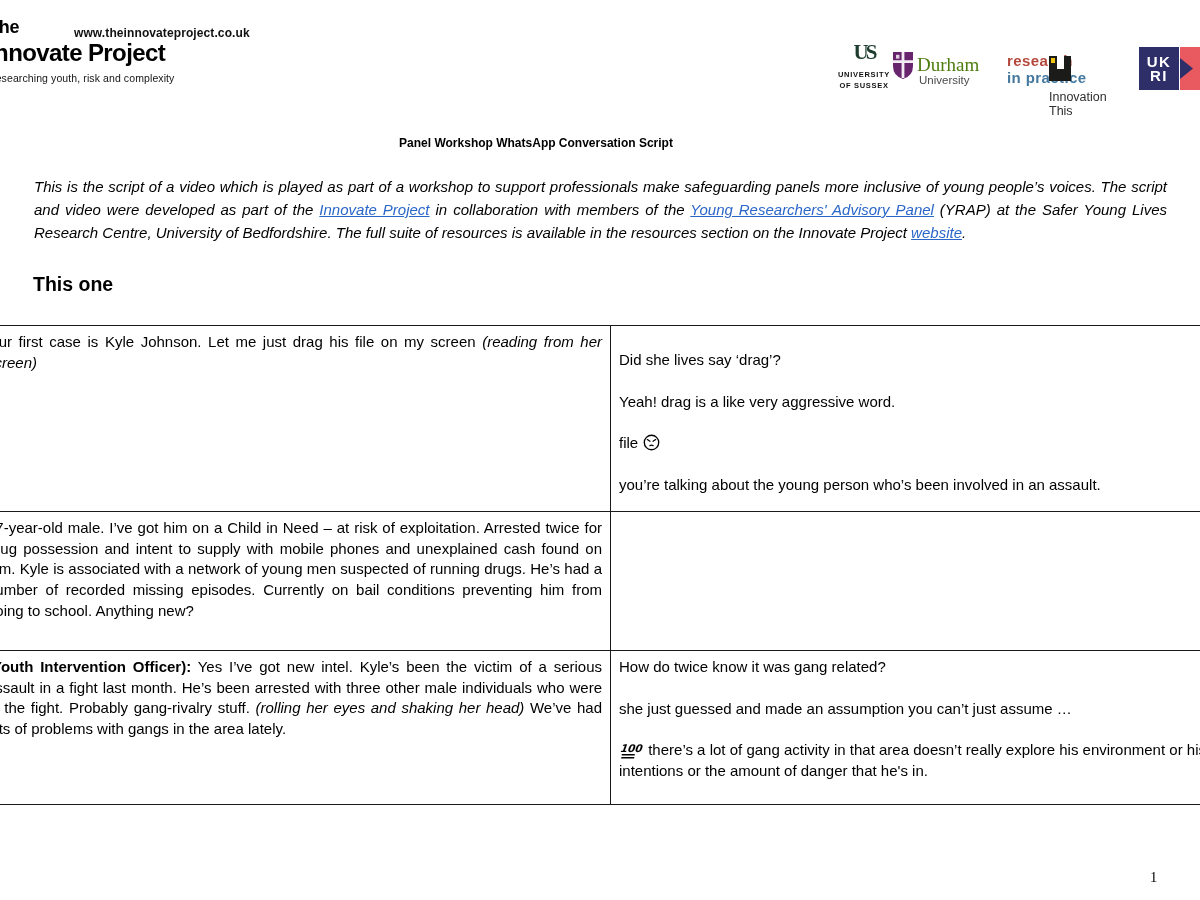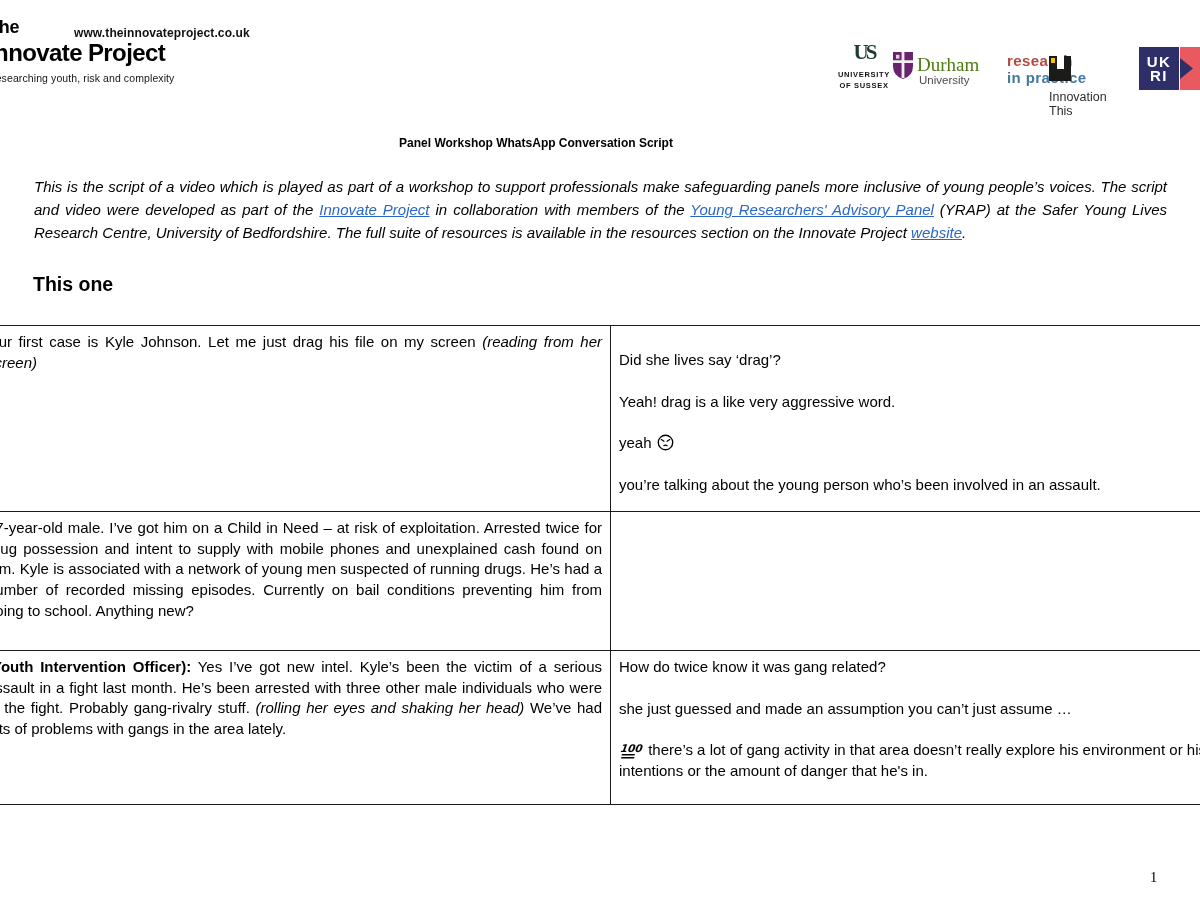--- a/index.html
+++ b/index.html
@@ -141,21 +141,21 @@
         <col style="width:604px">
       </colgroup>
     <tbody>
         <tr class="row-1">
           <td class="cell-left">
             <p><span>Our first case is Kyle Johnson. Let me just drag his file on my screen </span><span class="italic">(reading from her screen)</span></p>
           </td>
           <td class="cell-right">
             <p><span>Did she lives say ‘drag’?</span></p>
             <p><span>Yeah! drag is a like very aggressive word.</span></p>
-            <p><span>yeah </span><svg width="19" height="19" viewBox="0 0 20 20" class="emoji">
+            <p><span>file </span><svg width="19" height="19" viewBox="0 0 20 20" class="emoji">
     <circle cx="10" cy="10" r="7.6" fill="none" stroke="#000" stroke-width="1.4"></circle>
     <path d="M5.6 6.9 L8.4 8.7" stroke="#000" stroke-width="1.3" fill="none" stroke-linecap="round"></path>
     <path d="M14.4 6.9 L11.6 8.7" stroke="#000" stroke-width="1.3" fill="none" stroke-linecap="round"></path>
     <path d="M8.2 13.4 Q10 12.1 11.8 13.4" stroke="#000" stroke-width="1.2" fill="none" stroke-linecap="round"></path>
   </svg></p>
             <p><span>you’re talking about the young person who’s been involved in an assault.</span></p>
           </td>
         </tr>
         <tr class="row-2">
           <td class="cell-left">

